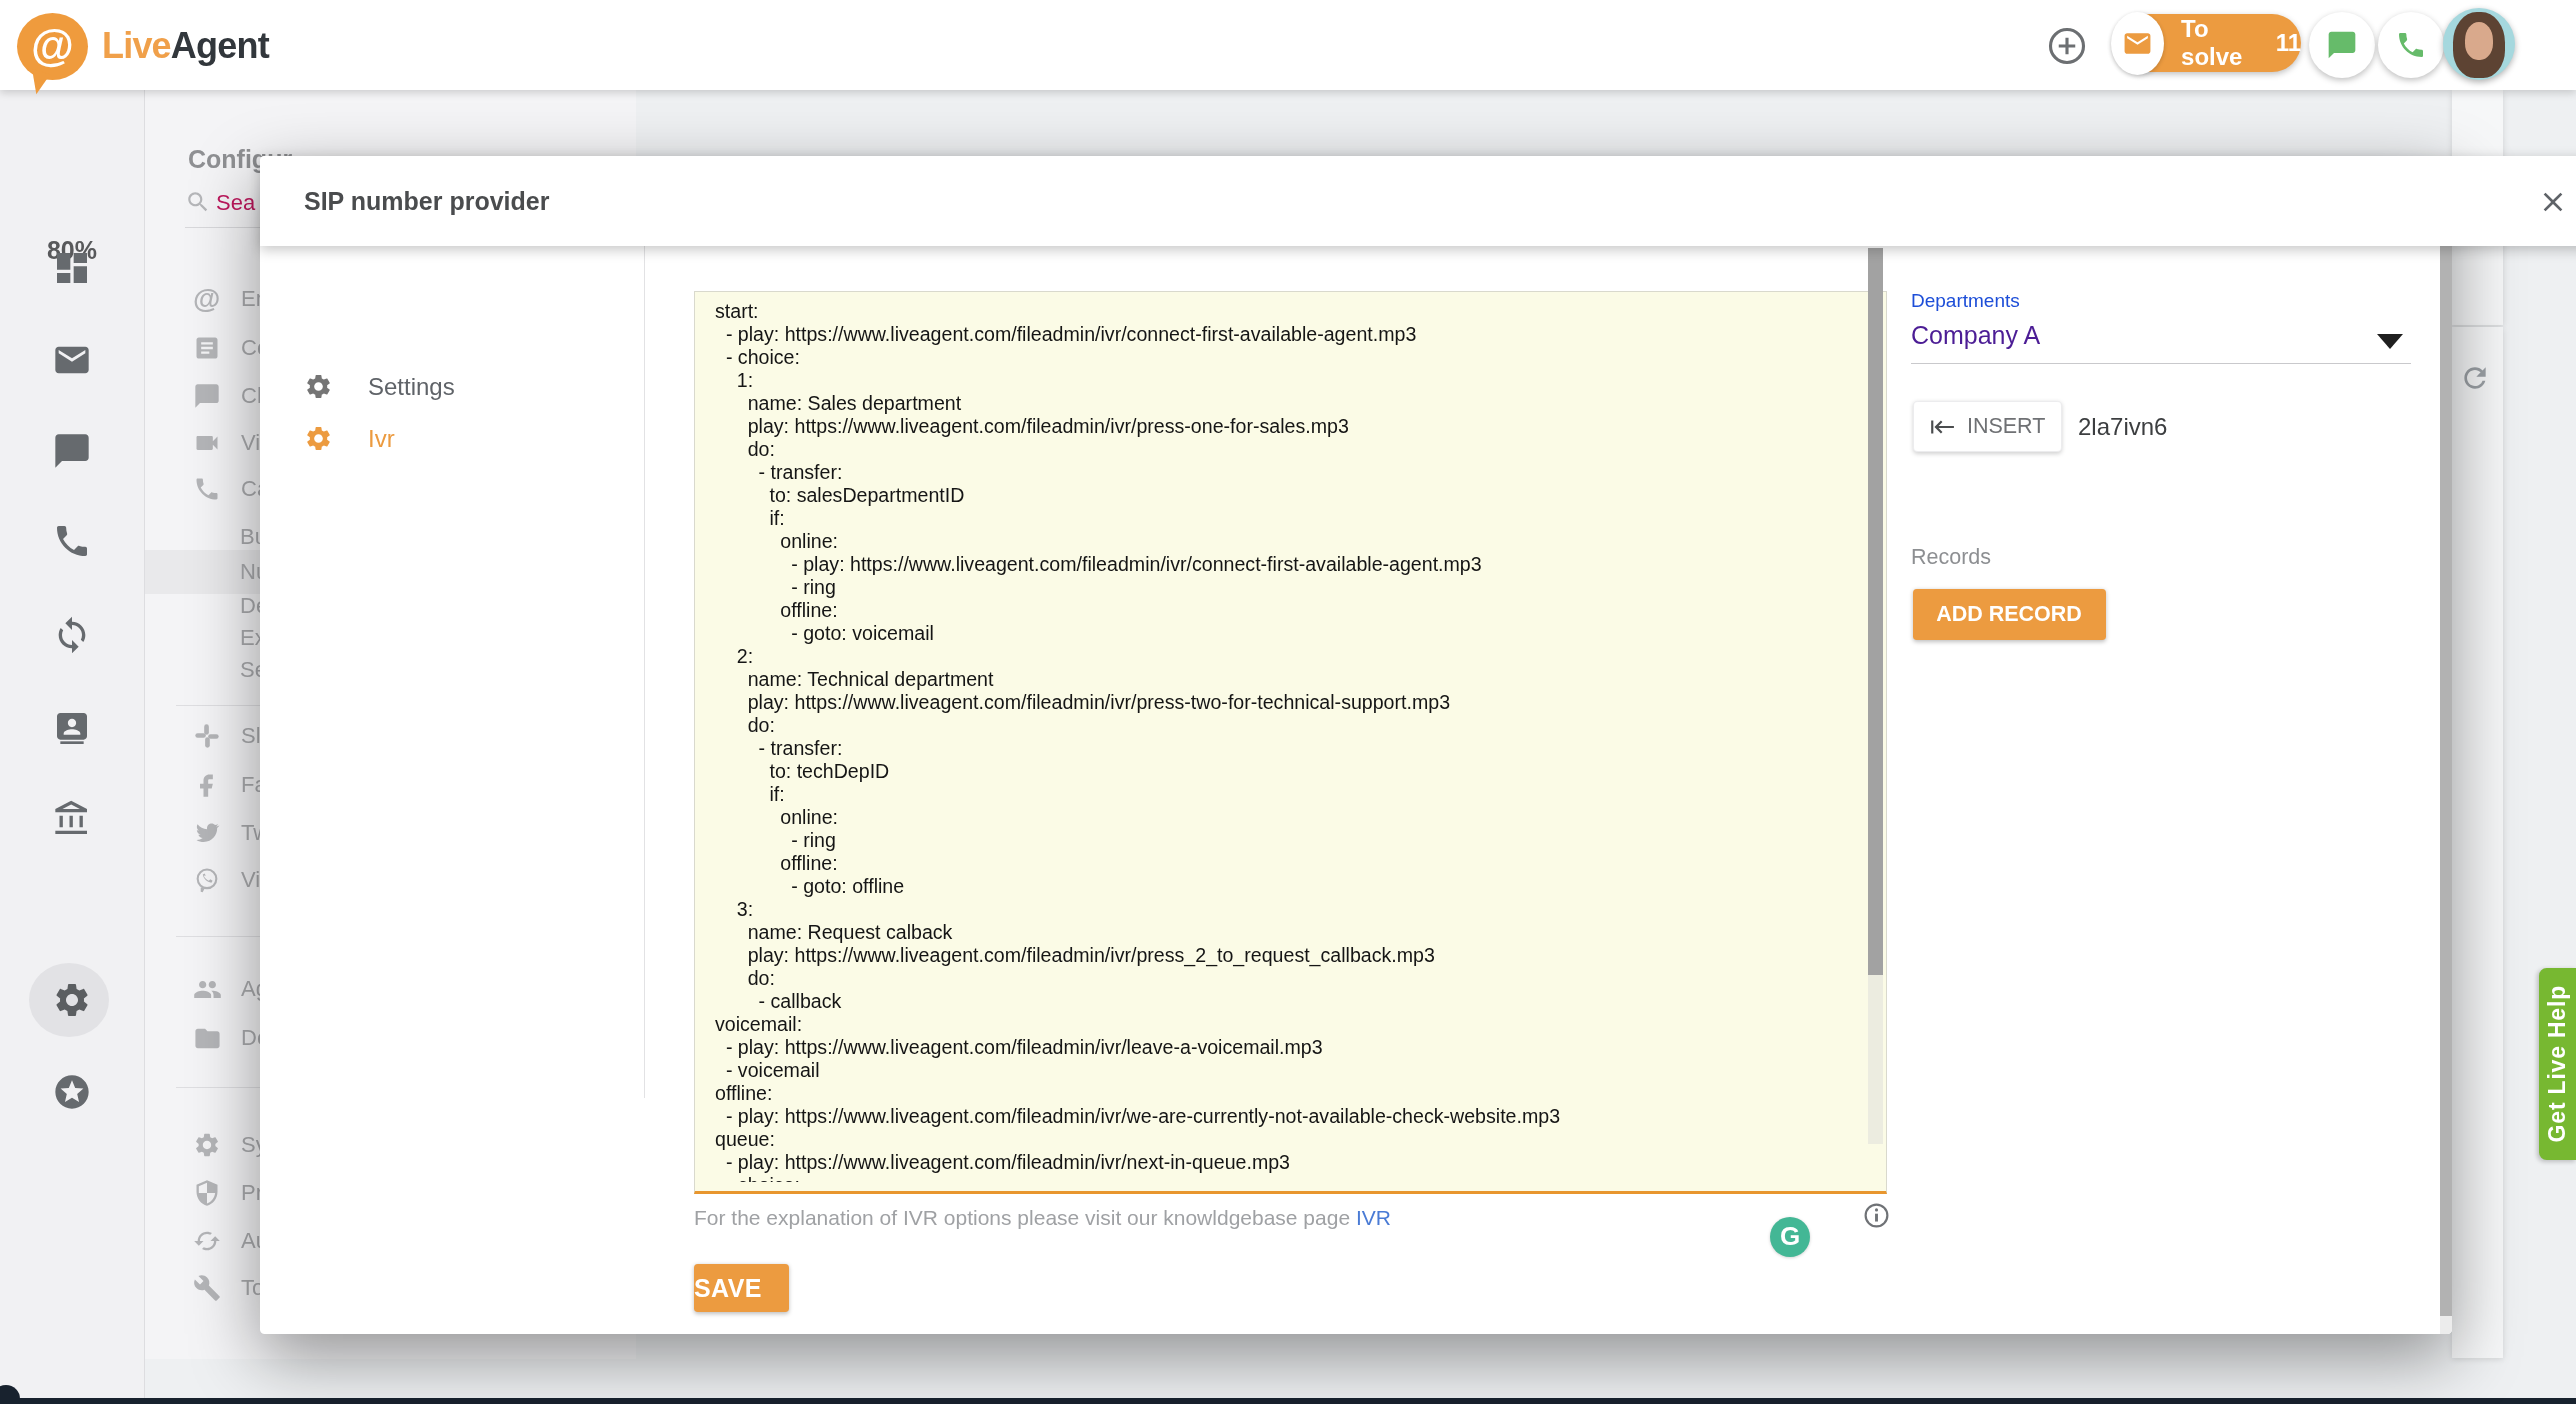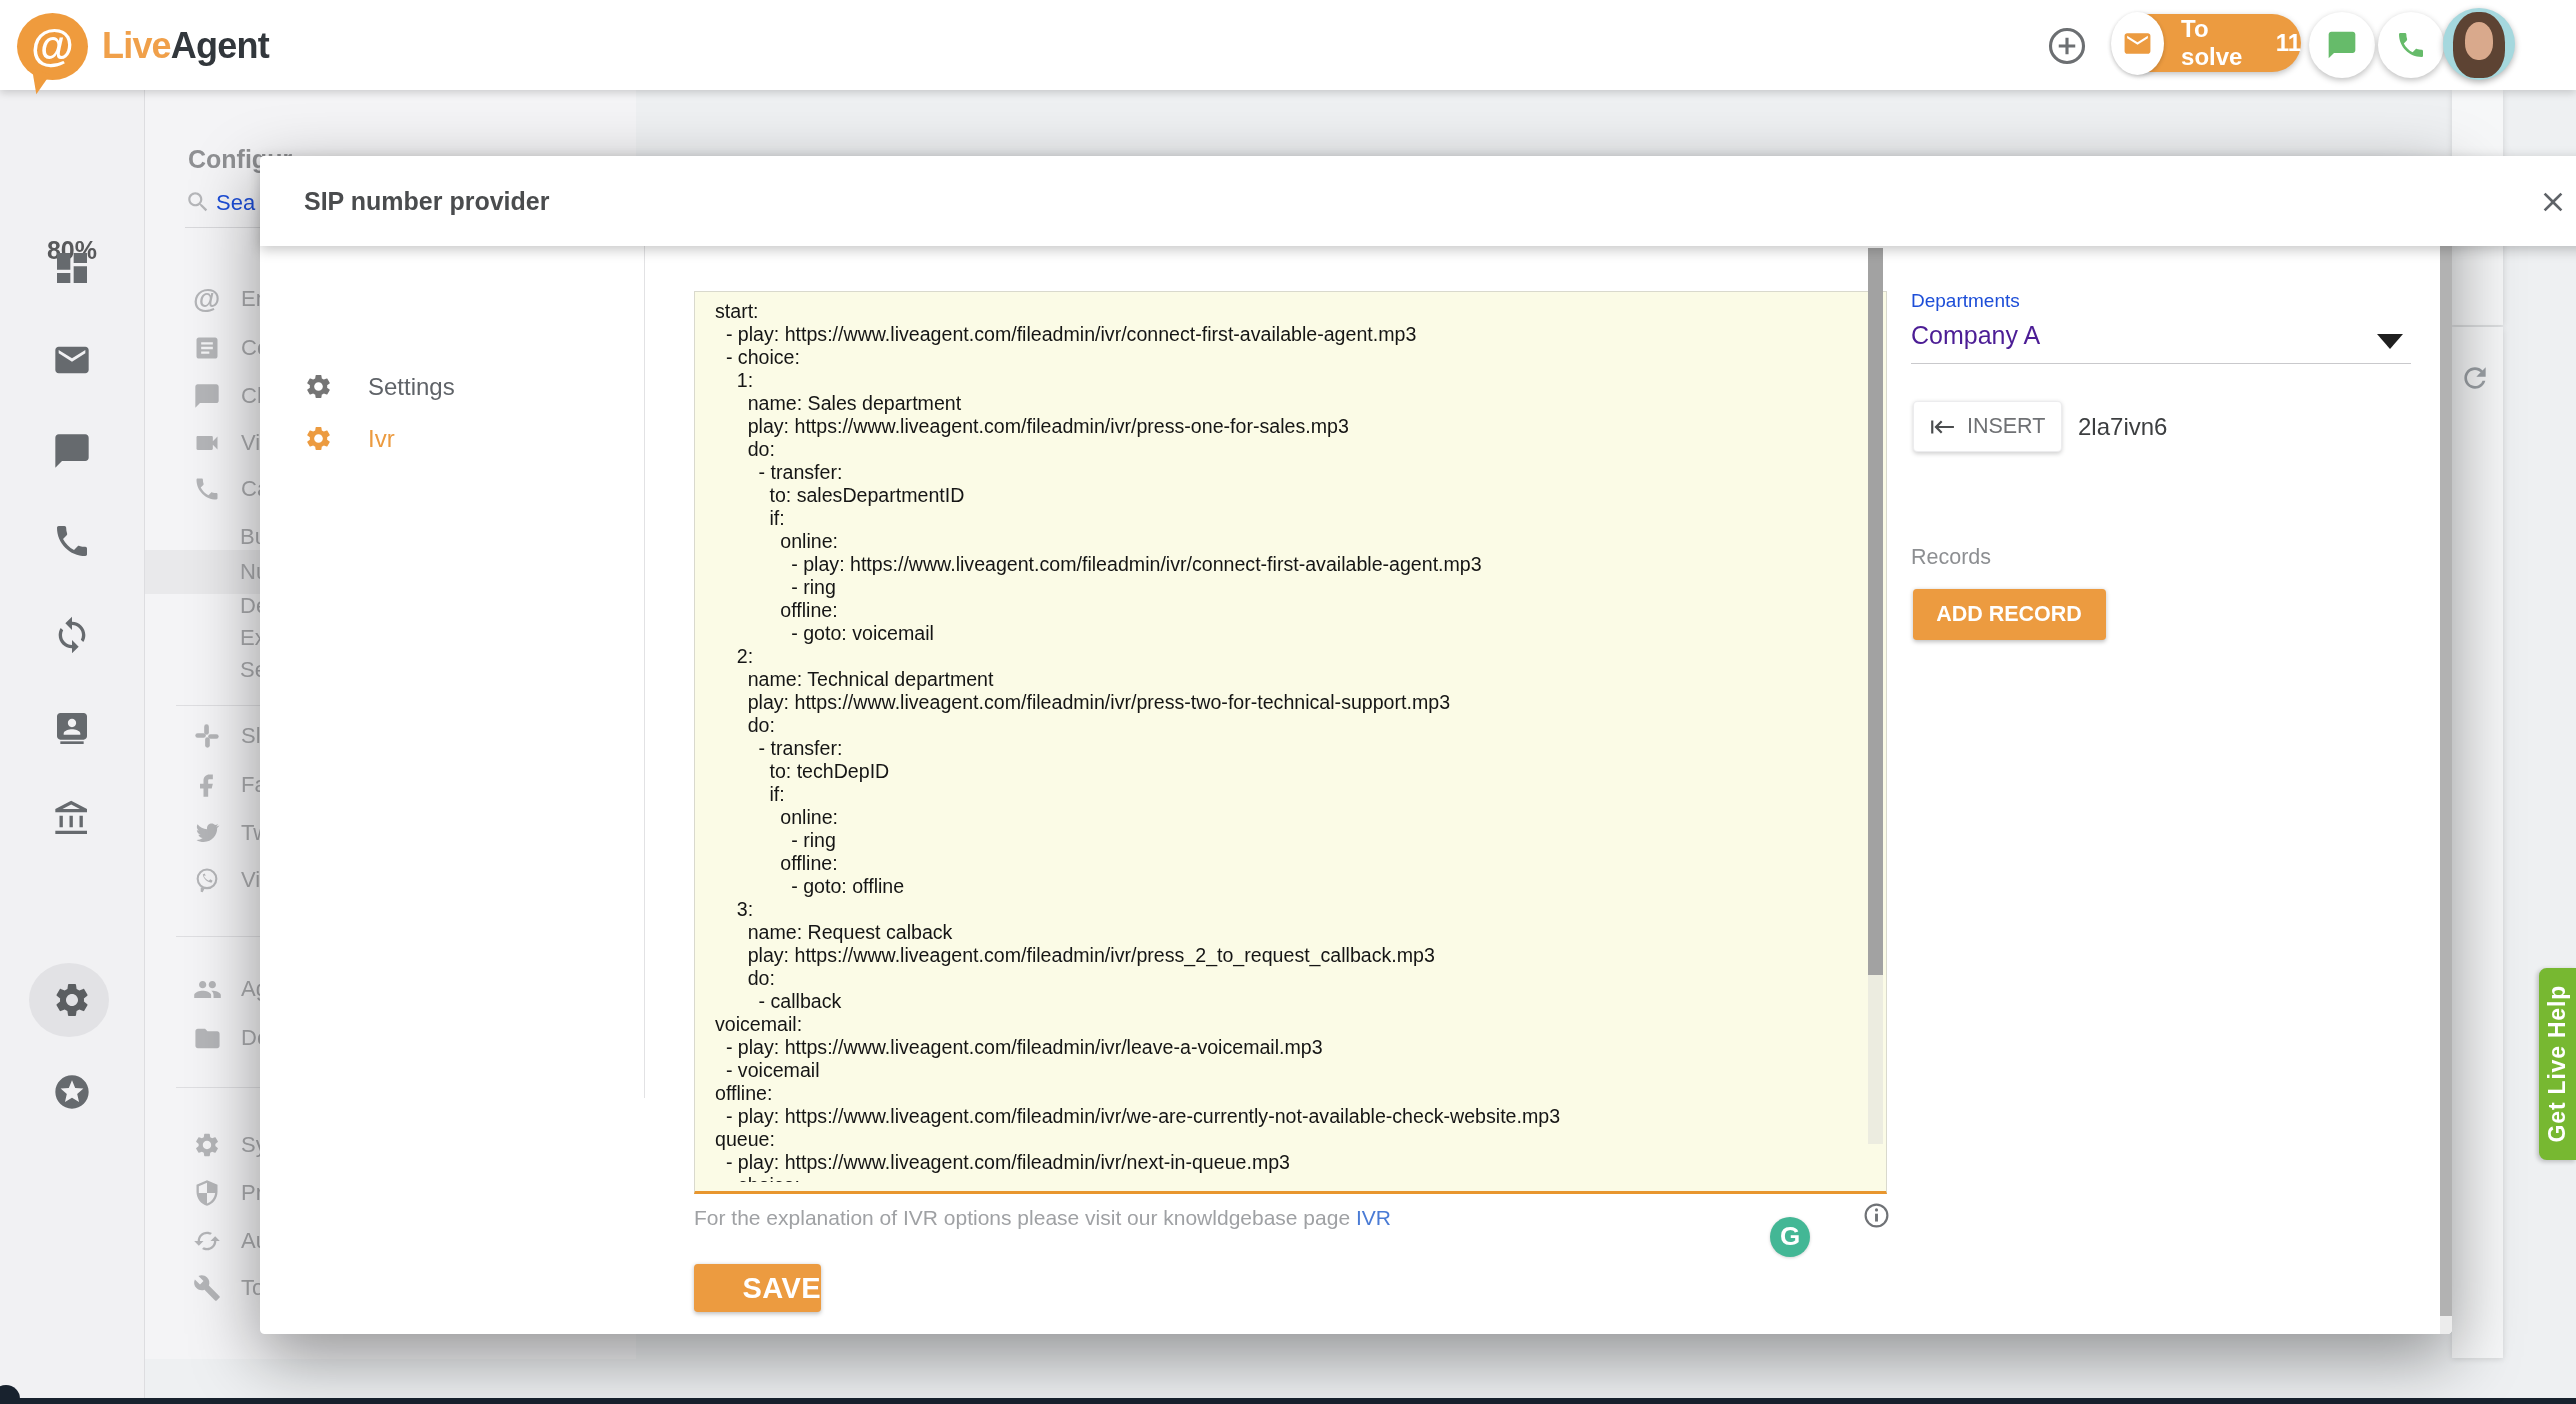--- a/index.html
+++ b/index.html
@@ -31,21 +31,21 @@
   
   .sidebar{left:0;top:90px;width:144px;height:1315px;background:#f1f1f3;border-right:0.8px solid #dddde0;}
   .usage{left:0;top:146px;width:144px;text-align:center;font-size:25px;font-weight:bold;color:#58595b;}
   .side-ic{left:0;width:144px;height:74px;display:flex;align-items:center;justify-content:center;color:#666a6e;cursor:pointer;}
   .side-hl{left:29px;top:873px;width:80px;height:74px;border-radius:50%;background:#e2e2e5;}
 
   
   .cfg-panel{left:145px;top:90px;width:491px;height:1269px;background:#f4f4f6;}
   .cfg-title{left:43px;top:55px;font-size:25px;font-weight:bold;color:#8f9093;}
   .cfg-search{left:40px;top:100px;width:199px;display:flex;align-items:center;color:#b5b6b9;border-bottom:1.5px solid #d8d8db;padding-bottom:10.7px;cursor:text;}
-  .cfg-search .ph{font-size:22px;margin-left:31px;color:#1d4ed8;}
+  .cfg-search .ph{font-size:22px;margin-left:31px;color:#be185d;}
   .cfg-item{left:0;width:491px;height:44px;display:flex;align-items:center;color:#a9aaad;font-size:22px;cursor:pointer;}
   .cfg-item .ci{width:31px;margin-left:48px;color:#b4b5b8;display:flex;}
   .cfg-item .lbl{margin-left:17px;white-space:nowrap;}
   .cfg-item.noicon .lbl{margin-left:95px;}
   .cfg-item.sel{background:#e9e9eb;}
   .cfg-div{left:31px;width:445px;height:0;border-top:0.8px solid #dedee1;}
 
   
   .bg-card{background:#f6f7f8;box-shadow:0 1.5px 6.1px rgba(0,0,0,.12);}
   .bg-refresh{color:#9ba0a5;cursor:pointer;}
@@ -70,21 +70,21 @@
   .yamlbox{left:434px;top:45px;width:1193px;height:903px;background:#fbfbe6;border:0.8px solid #d9d9cd;border-bottom:3.8px solid #e8962e;box-sizing:border-box;}
   .yamlbox pre{margin:0;padding:7.7px 35px 0 20px;font-family:"Liberation Sans", sans-serif;font-size:19.6px;line-height:23px;color:#151515;white-space:pre;overflow:hidden;height:882px;}
   .ybar-track{left:1608px;top:1.5px;width:15.3px;height:896px;background:#ecece0;}
   .ybar-thumb{left:1608px;top:1.5px;width:15.3px;height:727px;background:#a2a2a2;cursor:grab;}
   .grammarly{left:1510px;top:971px;width:40px;height:40px;border-radius:50%;background:#43b795;display:flex;align-items:center;justify-content:center;color:#fff;cursor:pointer;box-shadow:0 0.8px 3.1px rgba(0,0,0,.2);}
   .gr-g{font-size:26px;font-weight:bold;transform:translateY(-0.8px);}
 
   .mfoot-text{left:434px;top:960px;font-size:21px;color:#9fa1a4;}
   .mfoot-text a{color:#4a7bd5;text-decoration:none;cursor:pointer;}
   .info-ic{left:1602px;top:955px;width:29px;height:29px;color:#6f7control276;cursor:pointer;}
-  .savebtn{left:434px;top:1018px;width:127px;height:48px;background:#ec9b40;border-radius:3.8px;display:flex;align-items:center;justify-content:flex-end;color:#fff;font-size:29px;font-weight:bold;letter-spacing:0.4px;cursor:pointer;box-shadow:0 1.5px 4.6px rgba(0,0,0,.25);}
+  .savebtn{left:434px;top:1018px;width:95px;height:48px;background:#ec9b40;border-radius:3.8px;display:flex;align-items:center;justify-content:flex-start;color:#fff;font-size:25px;font-weight:bold;letter-spacing:0.4px;cursor:pointer;box-shadow:0 1.5px 4.6px rgba(0,0,0,.25);}
 
   .rpanel{left:1651px;top:0;width:541px;height:1088px;}
   .dep-label{left:0;top:44px;font-size:19px;color:#1d4ed8;}
   .dep-value{left:0;top:75px;font-size:25px;color:#4c1d95;}
   .dep-caret{left:466px;top:88px;width:0;height:0;border-left:13px solid transparent;border-right:13px solid transparent;border-top:15.3px solid #1f1f1f;}
   .dep-underline{left:0;top:117px;width:500px;border-top:1.5px solid #c9c9cc;}
   .insertbtn{left:1.5px;top:155px;width:147px;height:49px;background:#fff;border:0.8px solid #ececee;border-radius:4.6px;box-shadow:0 1.5px 4.6px rgba(0,0,0,.18);display:flex;align-items:center;justify-content:center;color:#6f7174;font-size:21.5px;cursor:pointer;}
   .insertbtn .ii{margin-right:12.3px;display:flex;color:#4a4c4e;}
   .insert-val{left:167px;top:167px;font-size:24px;color:#3c3e40;}
   .rec-label{left:0;top:299px;font-size:21.5px;color:#8d8f92;}

